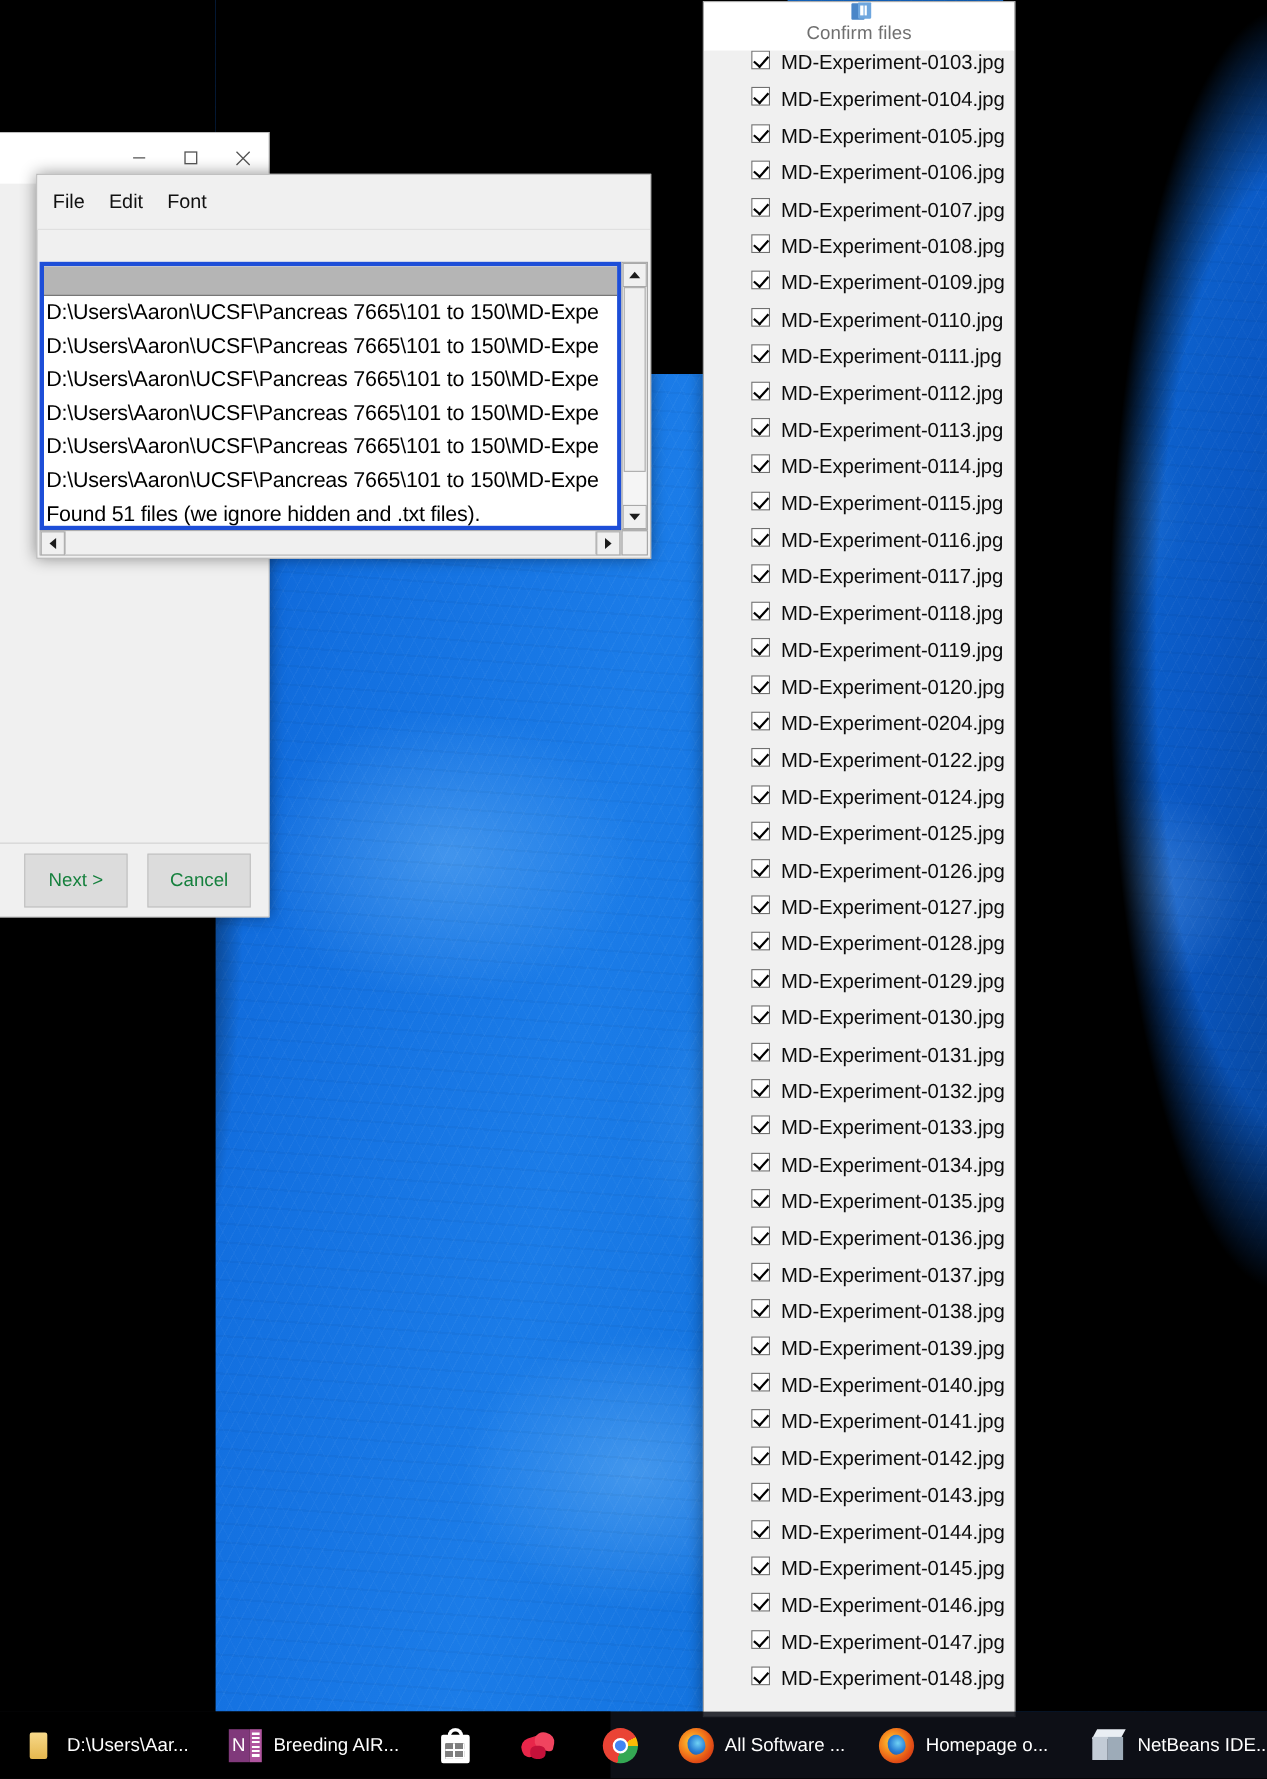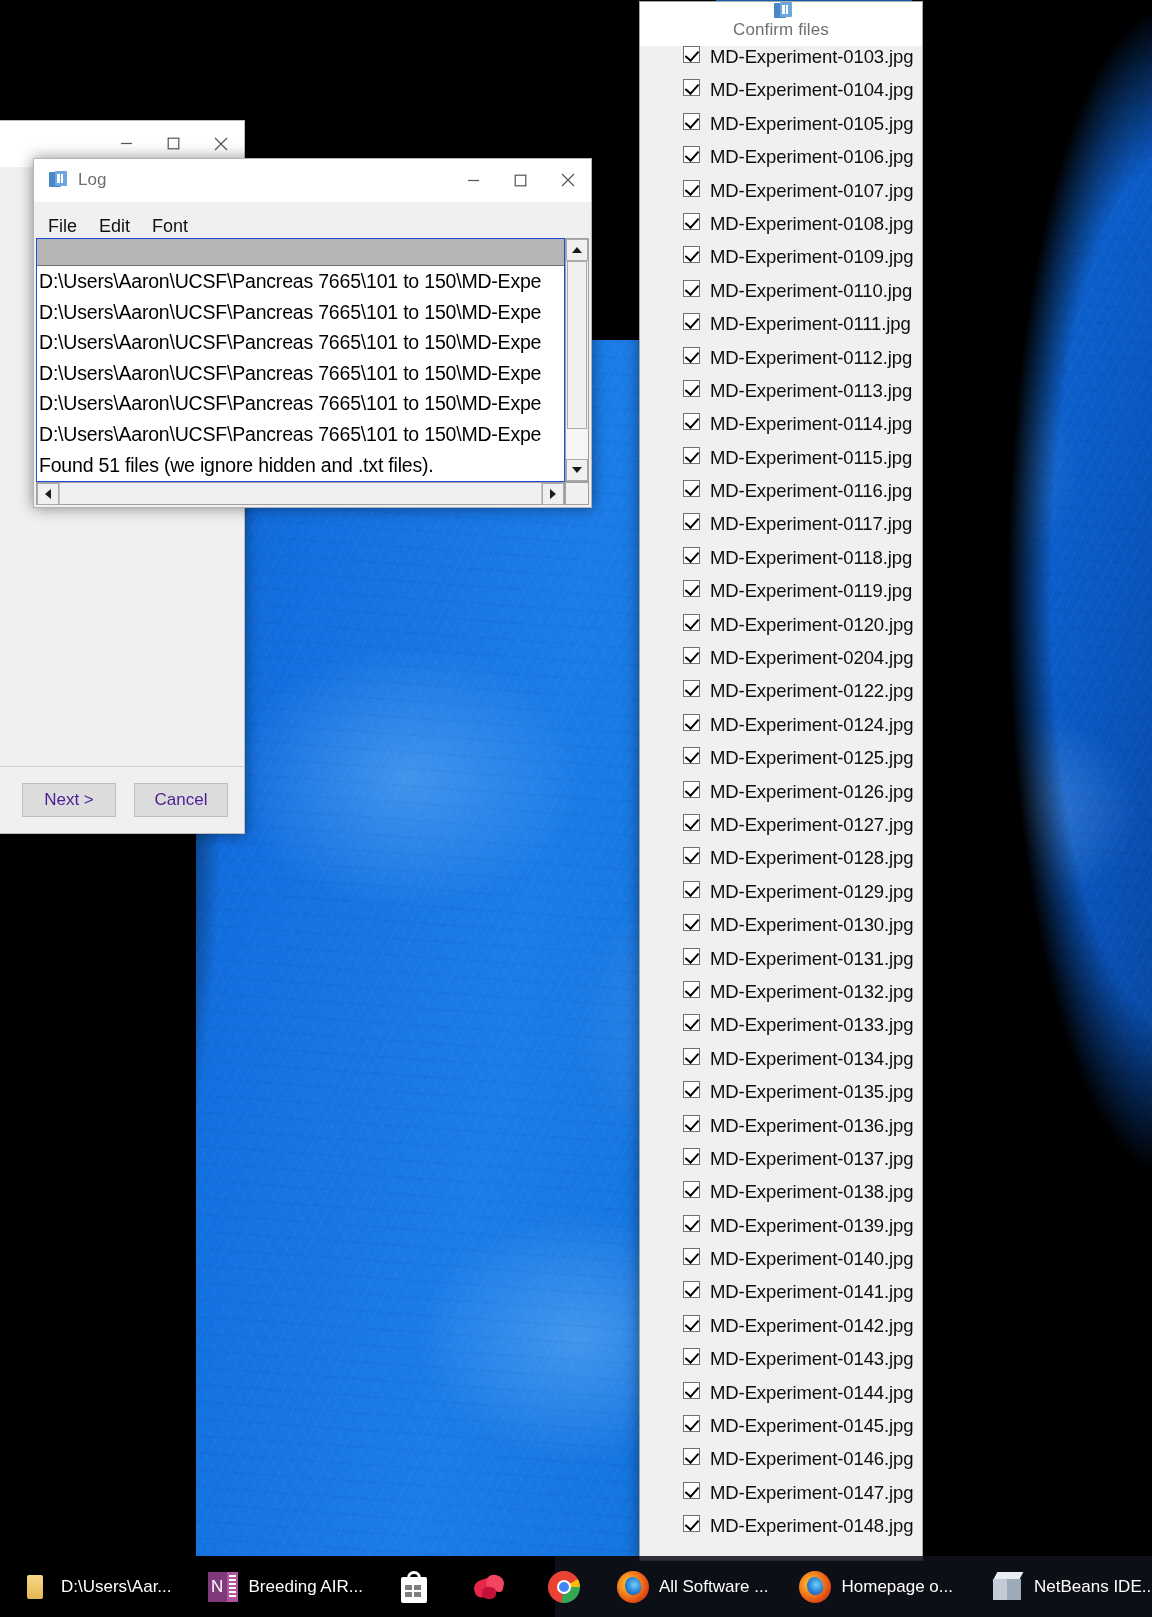--- a/index.html
+++ b/index.html
@@ -75,39 +75,39 @@
   .appicon .bar { position:absolute; left:8px; top:3px; width:3px; height:9px; background:#ffffff;}
   .appicon .bar2 { position:absolute; left:12px; top:3px; width:2px; height:9px; background:#ffffff;}
 
   
   #wizard { left:-33px; top:120px; width:278px; height:714px; border:1px solid #bdbdbd; background:#f0f0f0; }
   #wizard .titlebar { height:46px; }
   #wizard .wiz-body { position:absolute; left:0; right:0; top:46px; bottom:0; background:#f0f0f0; }
   #wizard .wiz-sep { position:absolute; left:0; right:0; bottom:66px; height:1px; background:#d0d0d0; }
   .wiz-buttons { position:absolute; left:0; right:0; bottom:0; height:66px; display:flex; align-items:center; }
   .wiz-btn {
-    height:34px; border:1px solid #bfbfbf; background:#dcdcdc;
-    color:#4c1d95; font-size:17px; display:flex; align-items:center; justify-content:center;
+    height:49px; border:1px solid #bfbfbf; background:#dcdcdc;
+    color:#15803d; font-size:17px; display:flex; align-items:center; justify-content:center;
   }
   #wiz-next { width:94px; margin-left:54px; }
   #wiz-cancel { width:94px; margin-left:18px; }
 
   
   #logwin { left:33px; top:158px; width:559px; height:350px; border:1px solid #b4b4b4; }
   #logwin .titlebar { height:43px; }
   .menubar {
     height:50px; background:#f0f0f0; display:flex; align-items:center;
     border-bottom:1px solid #dedede;
   }
   .menu-item { font-size:18px; color:#101010; padding:0 8px; margin-left:6px; }
   .menu-item:first-child { margin-left:6px; }
   .log-area { position:absolute; left:1px; right:1px; top:78px; bottom:1px; background:#f0f0f0; }
   .log-textwrap {
     position:absolute; left:1px; top:1px; right:25px; bottom:24px;
-    background:#ffffff; border:1px solid #1d4ed8; overflow:hidden;
+    background:#ffffff; border:4px solid #1d4ed8; overflow:hidden;
   }
   .log-selbar { height:27px; background:#b5b5b5; border-bottom:1px solid #6f6f6f; }
   .log-line {
     font-family:"Liberation Sans", sans-serif;
     font-size:19.5px; color:#000; line-height:30.6px; white-space:nowrap;
     padding-left:2px; letter-spacing:-.2px;
   }
   
   .vsb { position:absolute; right:1px; top:1px; width:24px; bottom:24px; background:#f0f0f0; border:1px solid #a0a0a0; }
   .sb-arrow {
@@ -225,48 +225,20 @@
     <div class="wiz-body">
       <div class="wiz-sep"></div>
       <div class="wiz-buttons">
         <div class="wiz-btn" id="wiz-next">Next &gt;</div>
         <div class="wiz-btn" id="wiz-cancel">Cancel</div>
       </div>
     </div>
   </div>
 
   <div class="win" id="logwin">
-    <div class="titlebar">
-      <div class="tb-icon">
-        <div class="appicon">
-            <div class="sq1"></div>
-            <div class="sq2"></div>
-            <div class="bar"></div>
-            <div class="bar2"></div>
-          </div>
-      </div>
-      <div class="tb-title">Log</div>
-      <div class="tb-btns">
-        <div class="tb-btn">
-          <svg width="13" height="13" viewBox="0 0 13 13">
-              <path d="M1 6.5h11" stroke="#555" stroke-width="1.2"></path>
-            </svg>
-        </div>
-        <div class="tb-btn">
-          <svg width="13" height="13" viewBox="0 0 13 13">
-              <rect x="1.2" y="1.2" width="10.6" height="10.6" fill="none" stroke="#555" stroke-width="1.2"></rect>
-            </svg>
-        </div>
-        <div class="tb-btn">
-          <svg width="14" height="14" viewBox="0 0 14 14">
-              <path d="M1 1l12 12M13 1L1 13" stroke="#555" stroke-width="1.2"></path>
-            </svg>
-        </div>
-      </div>
-    </div>
 
     <div class="menubar">
       <div class="menu-item">File</div>
       <div class="menu-item">Edit</div>
       <div class="menu-item">Font</div>
     </div>
 
     <div class="log-area">
       <div class="log-textwrap">
         <div class="log-selbar"></div>

